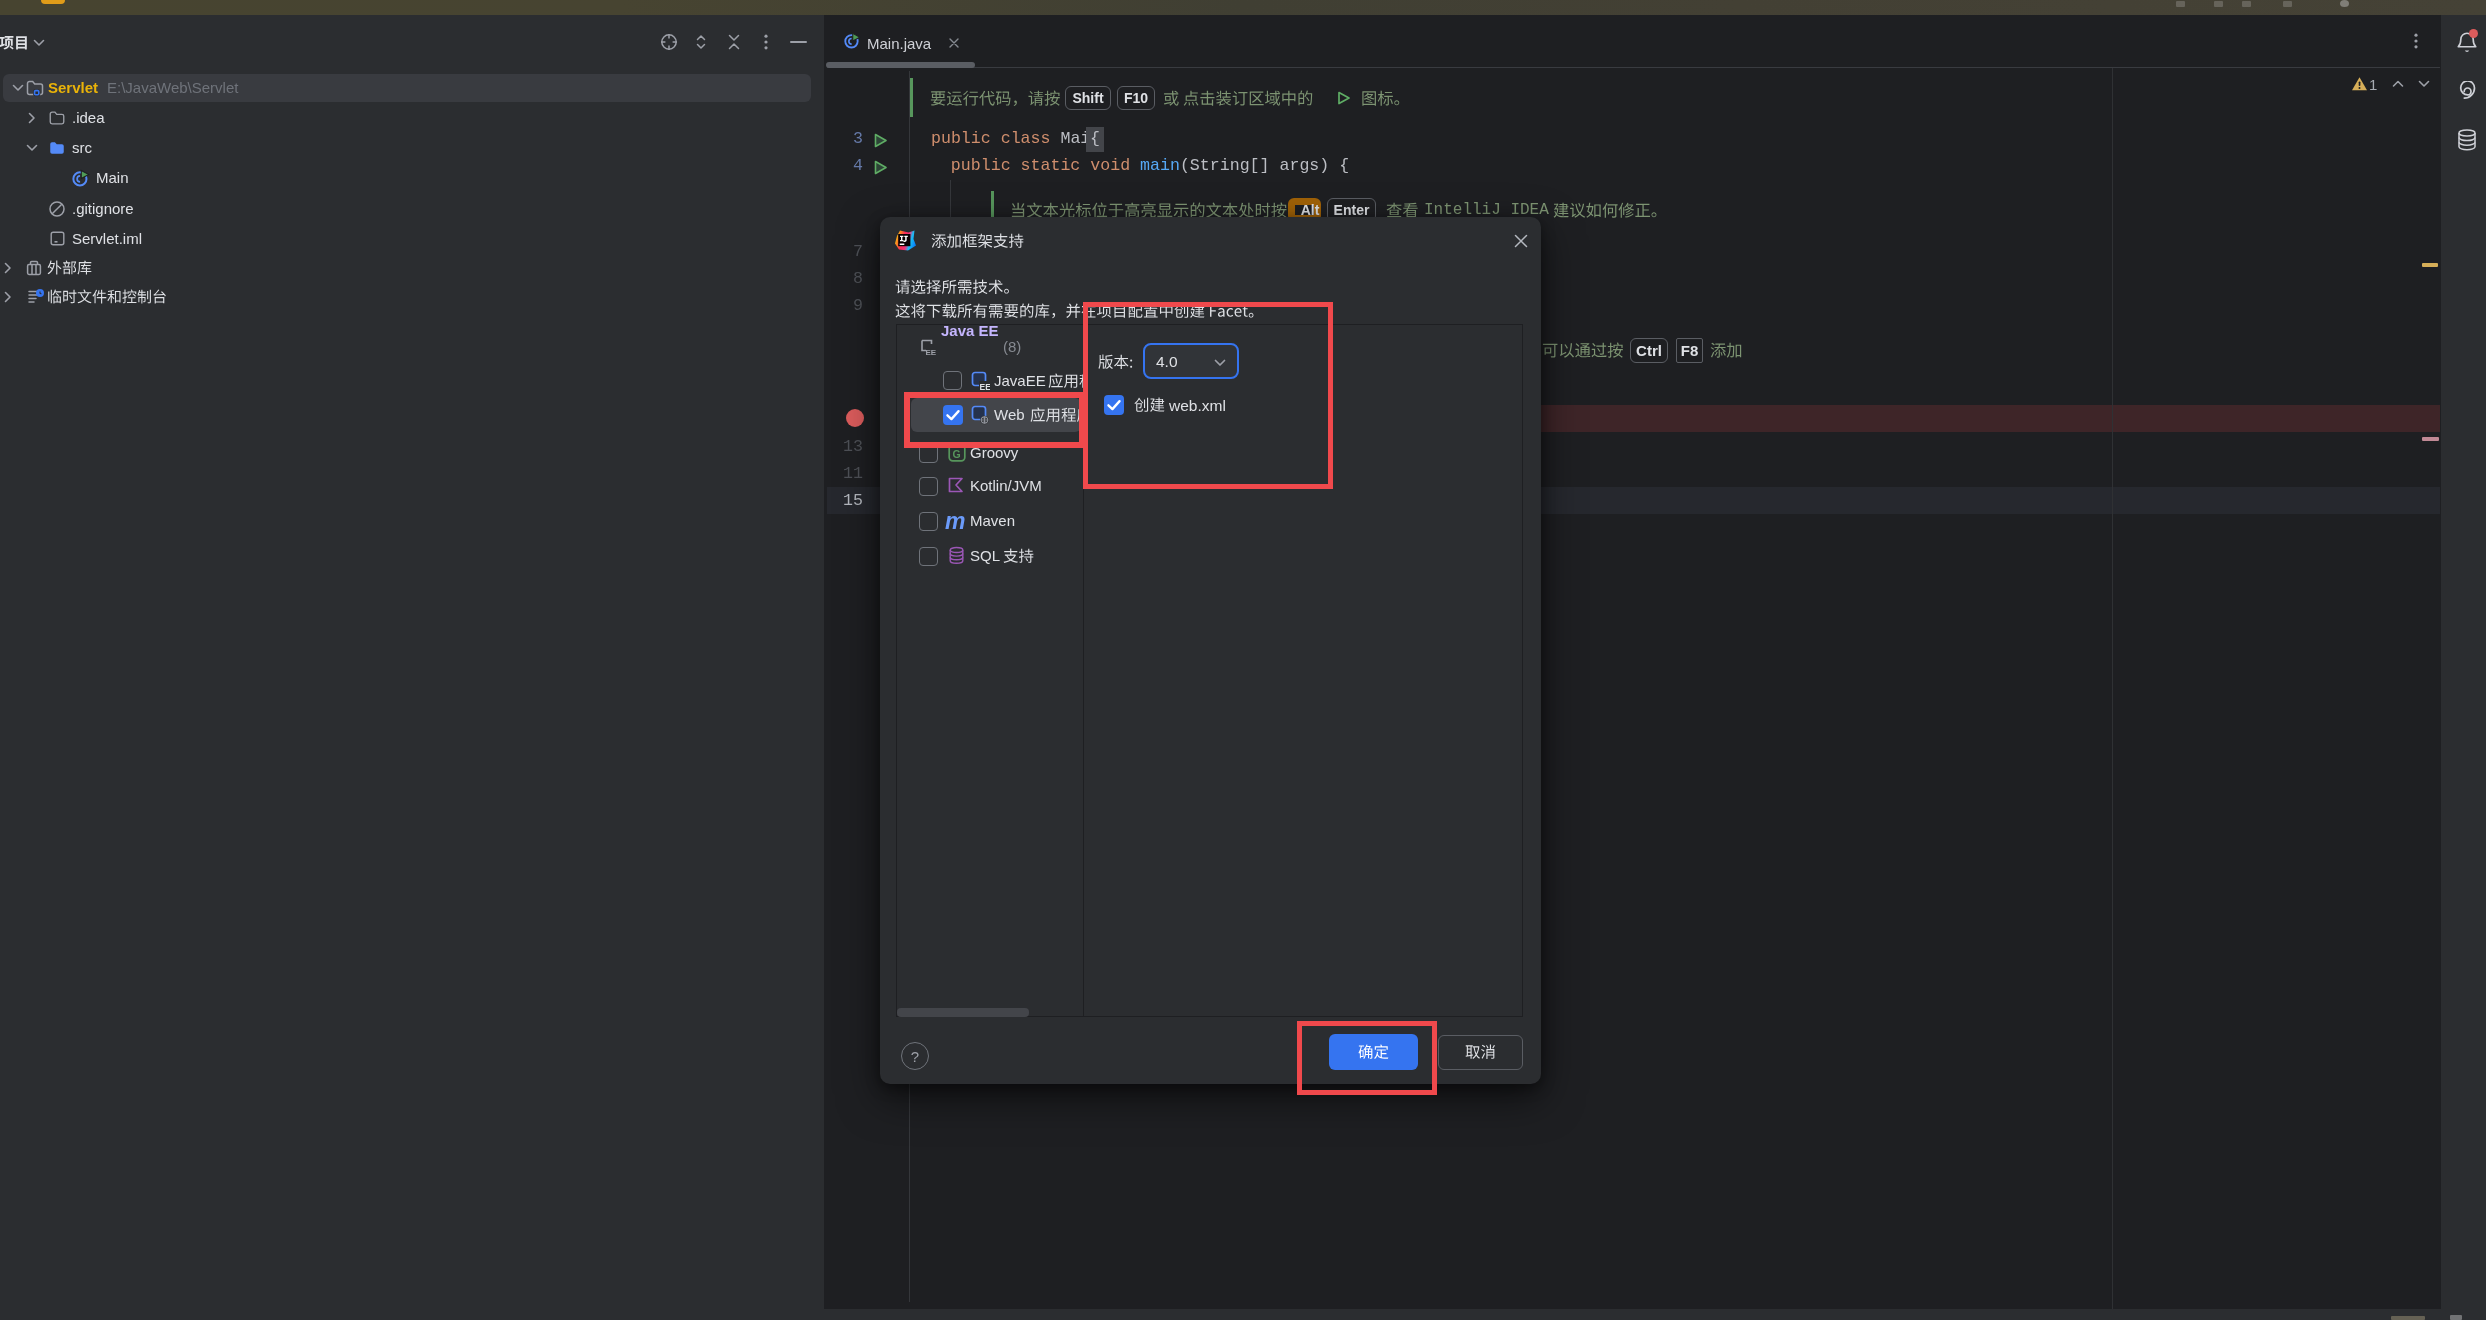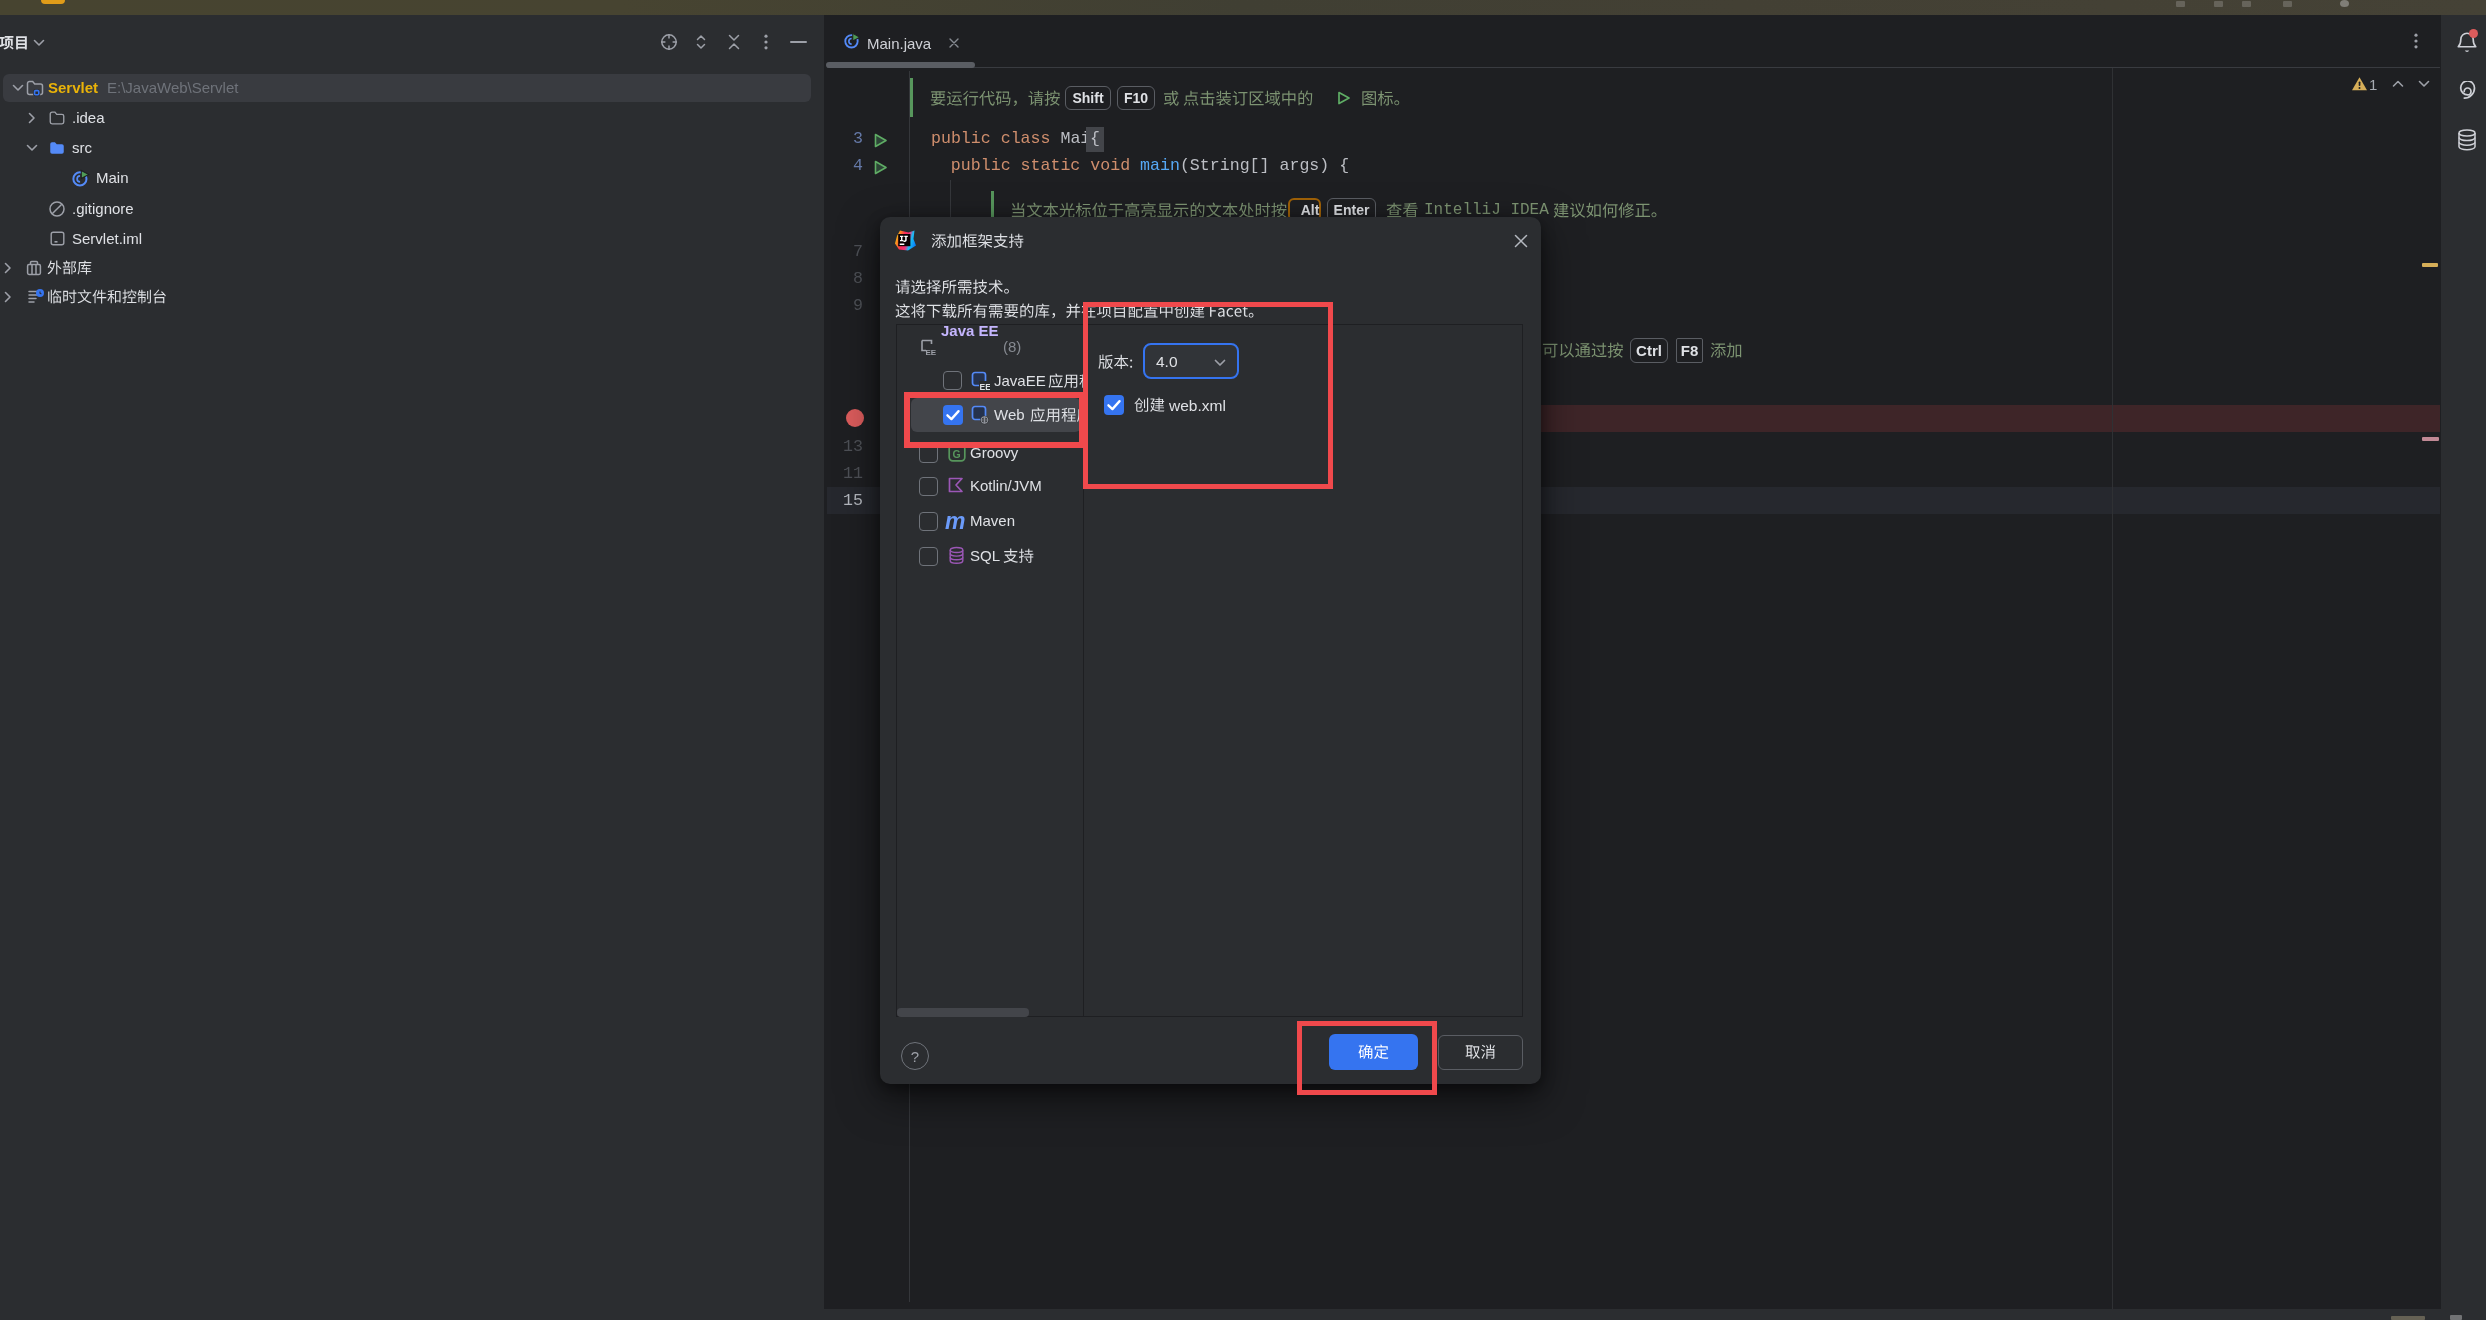--- a/index.html
+++ b/index.html
@@ -198,21 +198,21 @@
     <path transform="translate(130.4,14.34) scale(0.0163,-0.0163)" d="M78 368V202H150V308H846V202H920V368ZM276 571H727V485H276ZM201 625V431H805V625ZM304 240C296 79 263 17 59 -17C74 -32 93 -61 99 -80C299 -41 358 29 376 176H615V31C615 -42 636 -64 721 -64C737 -64 824 -64 842 -64C909 -64 930 -34 937 83C917 88 885 99 870 111C866 16 861 2 833 2C815 2 745 2 732 2C700 2 694 6 694 31V240ZM435 830C451 804 467 772 479 746H60V682H938V746H563C553 775 530 816 509 846Z"></path>
     <path transform="translate(146.7,14.34) scale(0.0163,-0.0163)" d="M244 570H757V466H244ZM244 731H757V628H244ZM171 791V405H833V791ZM820 330C787 266 727 180 682 126L740 97C786 151 842 230 885 300ZM124 297C165 233 213 145 236 93L297 123C275 174 224 260 183 322ZM571 365V39H423V365H352V39H40V-33H960V39H643V365Z"></path>
     <path transform="translate(163,14.34) scale(0.0163,-0.0163)" d="M234 351C191 238 117 127 35 56C54 46 88 24 104 11C183 88 262 207 311 330ZM684 320C756 224 832 94 859 10L934 44C904 129 826 255 753 349ZM149 766V692H853V766ZM60 523V449H461V19C461 3 455 -1 437 -2C418 -3 352 -3 284 0C296 -23 308 -56 311 -79C400 -79 459 -78 494 -66C530 -53 542 -31 542 18V449H941V523Z"></path>
     <path transform="translate(179.3,14.34) scale(0.0163,-0.0163)" d="M552 423C607 350 675 250 705 189L769 229C736 288 667 385 610 456ZM240 842C232 794 215 728 199 679H87V-54H156V25H435V679H268C285 722 304 778 321 828ZM156 612H366V401H156ZM156 93V335H366V93ZM598 844C566 706 512 568 443 479C461 469 492 448 506 436C540 484 572 545 600 613H856C844 212 828 58 796 24C784 10 773 7 753 7C730 7 670 8 604 13C618 -6 627 -38 629 -59C685 -62 744 -64 778 -61C814 -57 836 -49 859 -19C899 30 913 185 928 644C929 654 929 682 929 682H627C643 729 658 779 670 828Z"></path>
     <path transform="translate(195.6,14.34) scale(0.0163,-0.0163)" d="M423 823C453 774 485 707 497 666L580 693C566 734 531 799 501 847ZM50 664V590H206C265 438 344 307 447 200C337 108 202 40 36 -7C51 -25 75 -60 83 -78C250 -24 389 48 502 146C615 46 751 -28 915 -73C928 -52 950 -20 967 -4C807 36 671 107 560 201C661 304 738 432 796 590H954V664ZM504 253C410 348 336 462 284 590H711C661 455 592 344 504 253Z"></path>
     <path transform="translate(211.9,14.34) scale(0.0163,-0.0163)" d="M460 839V629H65V553H367C294 383 170 221 37 140C55 125 80 98 92 79C237 178 366 357 444 553H460V183H226V107H460V-80H539V107H772V183H539V553H553C629 357 758 177 906 81C920 102 946 131 965 146C826 226 700 384 628 553H937V629H539V839Z"></path>
     <path transform="translate(228.2,14.34) scale(0.0163,-0.0163)" d="M426 612C407 471 372 356 324 262C283 330 250 417 225 528C234 555 243 583 252 612ZM220 836C193 640 131 451 52 347C72 337 99 317 113 305C139 340 163 382 185 430C212 334 245 256 284 194C218 95 134 25 34 -23C53 -34 83 -64 96 -81C188 -34 267 34 332 127C454 -17 615 -49 787 -49H934C939 -27 952 10 965 29C926 28 822 28 791 28C637 28 486 56 373 192C441 314 488 470 510 670L461 684L446 681H270C281 725 291 771 299 817ZM615 838V102H695V520C763 441 836 347 871 285L937 326C892 398 797 511 721 594L695 579V838Z"></path>
     <path transform="translate(244.5,14.34) scale(0.0163,-0.0163)" d="M474 452C527 375 595 269 627 208L693 246C659 307 590 409 536 485ZM324 402V174H153V402ZM324 469H153V688H324ZM81 756V25H153V106H394V756ZM764 835V640H440V566H764V33C764 13 756 6 736 6C714 4 640 4 562 7C573 -15 585 -49 590 -70C690 -70 754 -69 790 -56C826 -44 840 -22 840 33V566H962V640H840V835Z"></path>
     <path transform="translate(260.8,14.34) scale(0.0163,-0.0163)" d="M772 379C755 284 723 210 675 151C621 180 567 209 516 234C538 277 562 327 584 379ZM417 210C482 178 553 139 623 99C557 45 470 9 358 -16C371 -32 389 -64 395 -81C519 -49 615 -4 688 61C773 10 850 -41 900 -82L954 -24C901 16 824 65 739 114C794 182 831 269 853 379H959V447H612C631 497 649 547 663 594L587 605C573 556 553 501 531 447H355V379H502C474 315 444 256 417 210ZM383 712V517H454V645H873V518H945V712H711C701 752 684 803 668 845L593 831C606 795 620 750 630 712ZM177 840V639H42V568H177V319L30 277L48 204L177 244V7C177 -8 171 -12 158 -12C145 -13 104 -13 58 -12C68 -32 79 -62 81 -80C147 -80 188 -78 214 -67C240 -55 249 -35 249 7V267L377 309L367 376L249 340V568H357V639H249V840Z"></path>
   </svg>
-<div style="position:absolute;left:1288px;top:198px;width:33px;height:24px;border:2px solid #a16207;border-radius:6px;box-sizing:border-box;display:flex;align-items:center;justify-content:center;font:700 14px 'Liberation Sans',sans-serif;color:#DFE1E5;padding-left:11px;">Alt</div>
+<div style="position:absolute;left:1288px;top:198px;width:33px;height:24px;border:7px solid #a16207;border-radius:6px;box-sizing:border-box;display:flex;align-items:center;justify-content:center;font:700 14px 'Liberation Sans',sans-serif;color:#DFE1E5;padding-left:11px;">Alt</div>
 <div style="position:absolute;left:1327px;top:198px;width:49px;height:24px;border:1px solid #5A5D63;border-radius:6px;box-sizing:border-box;display:flex;align-items:center;justify-content:center;font:700 14px 'Liberation Sans',sans-serif;color:#DFE1E5;">Enter</div>
 <svg style="position:absolute;left:1386px;top:201.61px;" width="34.6" height="19.56" fill="#7D9472">
     <path transform="translate(0,14.34) scale(0.0163,-0.0163)" d="M295 218H700V134H295ZM295 352H700V270H295ZM221 406V80H778V406ZM74 20V-48H930V20ZM460 840V713H57V647H379C293 552 159 466 36 424C52 410 74 382 85 364C221 418 369 523 460 642V437H534V643C626 527 776 423 914 372C925 391 947 420 964 434C838 473 702 556 615 647H944V713H534V840Z"></path>
     <path transform="translate(16.3,14.34) scale(0.0163,-0.0163)" d="M332 214H768V144H332ZM332 267V335H768V267ZM332 92H768V18H332ZM826 832C666 800 362 785 118 783C125 767 132 742 133 725C220 725 314 727 408 731C401 708 394 685 386 662H132V602H364C354 577 343 552 330 527H59V465H296C233 359 147 267 33 202C49 187 71 160 81 143C150 184 209 234 260 291V-82H332V-42H768V-82H843V395H340C355 418 369 441 382 465H941V527H413C425 552 436 577 446 602H883V662H468L491 735C635 744 773 758 874 778Z"></path>
   </svg>
 <div style="position:absolute;left:1424px;top:201.4px;font:400 16px 'Liberation Mono',sans-serif;color:#7D9472;line-height:1.2;white-space:pre;">IntelliJ IDEA</div>
 <svg style="position:absolute;left:1553px;top:201.61px;" width="116.1" height="19.56" fill="#7D9472">
     <path transform="translate(0,14.34) scale(0.0163,-0.0163)" d="M394 755V695H581V620H330V561H581V483H387V422H581V345H379V288H581V209H337V149H581V49H652V149H937V209H652V288H899V345H652V422H876V561H945V620H876V755H652V840H581V755ZM652 561H809V483H652ZM652 620V695H809V620ZM97 393C97 404 120 417 135 425H258C246 336 226 259 200 193C173 233 151 283 134 343L78 322C102 241 132 177 169 126C134 60 89 8 37 -30C53 -40 81 -66 92 -80C140 -43 183 7 218 70C323 -30 469 -55 653 -55H933C937 -35 951 -2 962 14C911 13 694 13 654 13C485 13 347 35 249 132C290 225 319 342 334 483L292 493L278 492H192C242 567 293 661 338 758L290 789L266 778H64V711H237C197 622 147 540 129 515C109 483 84 458 66 454C76 439 91 408 97 393Z"></path>
     <path transform="translate(16.3,14.34) scale(0.0163,-0.0163)" d="M542 793C582 726 624 637 640 582L708 613C692 668 647 754 605 820ZM113 771C158 724 212 658 238 616L295 663C269 704 213 766 167 812ZM832 778C799 570 747 383 640 233C539 373 478 554 442 766L371 754C414 517 479 320 589 170C519 91 428 25 311 -25C325 -41 346 -69 356 -87C472 -35 564 33 637 112C712 28 806 -37 922 -83C934 -63 958 -33 976 -18C858 24 764 89 688 173C809 335 869 538 909 766ZM46 527V454H187V101C187 49 160 15 144 -1C157 -12 179 -38 187 -54C203 -34 229 -14 405 111C397 126 386 155 380 175L260 92V527Z"></path>
     <path transform="translate(32.6,14.34) scale(0.0163,-0.0163)" d="M399 565C384 426 353 312 307 223C265 256 220 290 178 320C199 391 221 477 241 565ZM95 292C151 253 212 205 269 158C211 73 137 16 47 -19C63 -34 82 -63 93 -81C187 -39 265 21 326 108C367 71 402 35 427 5L478 67C451 98 412 136 367 174C426 286 464 434 479 629L432 637L418 635H256C270 704 282 772 291 834L216 839C209 776 197 706 183 635H47V565H168C146 462 119 364 95 292ZM532 732V-55H604V21H849V-39H924V732ZM604 92V661H849V92Z"></path>

